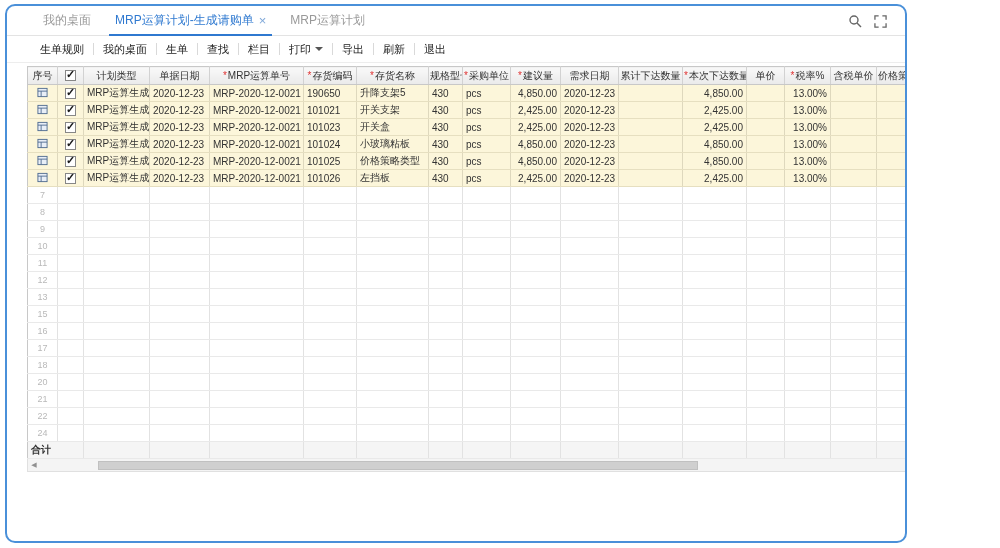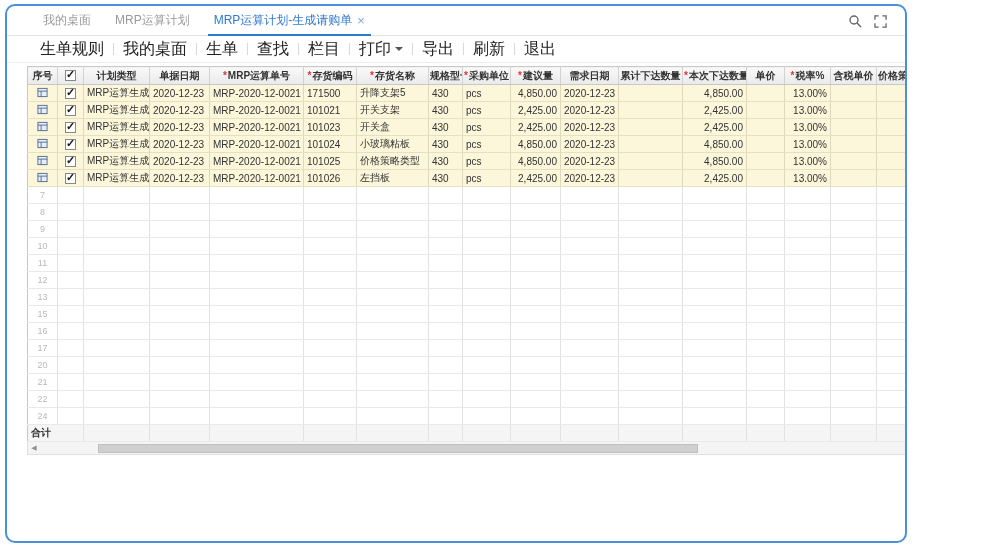--- a/index.html
+++ b/index.html
@@ -7,27 +7,27 @@
 body{background:#fff;font-family:"Liberation Sans",sans-serif;position:relative;overflow:hidden}
 .window{position:absolute;left:5px;top:4px;width:902px;height:539px;border:2px solid #4a90d9;border-radius:10px;background:#fff;overflow:hidden}
 .tabbar{height:30px;display:flex;align-items:stretch;padding-left:24px;border-bottom:1px solid #e3e3e3;position:relative}
 .tabs-box{display:flex}
 .tab{display:flex;align-items:center;padding:0 12px;font-size:12px;color:#999;cursor:pointer;position:relative;white-space:nowrap}
 .tab.active{color:#2f79d0}
 .tab.active::after{content:"";position:absolute;left:6px;right:6px;bottom:-1px;height:2px;background:#2f79d0}
 .tab-close{color:#7fa8d9;font-size:13px;margin-left:5px}
 .tabbar-icons{position:absolute;right:18px;top:8px;display:flex;gap:12px;align-items:center}
 .tabbar-icons span{display:inline-flex;cursor:pointer}
-.toolbar{height:27px;display:flex;align-items:center;padding:0 24px;border-bottom:1px solid #ededed;font-size:16px;color:#222}
+.toolbar{height:27px;display:flex;align-items:center;padding:0 24px;border-bottom:1px solid #ededed;font-size:11px;color:#222}
 .tb-item{padding:0 9px;cursor:pointer;display:inline-flex;align-items:center;white-space:nowrap}
 .tb-sep{width:1px;height:12px;background:#d9d9d9}
 .caret{width:0;height:0;border-left:4px solid transparent;border-right:4px solid transparent;border-top:4px solid #555;margin-left:4px}
 .grid-wrap{position:relative;padding:3px 0 0 20px}
 table{border-collapse:collapse;table-layout:fixed;width:947px;font-size:10px;color:#333;border:1px solid #c8c8c8}
-th{height:18px;background:linear-gradient(#f9f9f9,#eaeaea);border-right:1px solid #d2d2d2;border-bottom:1px solid #c8c8c8;font-weight:bold;white-space:nowrap;overflow:hidden;padding:0 1px;color:#333}
+th{height:18px;background:linear-gradient(#f9f9f9,#eaeaea);border-right:1px solid #d2d2d2;border-bottom:1px solid #c8c8c8;font-weight:normal;white-space:nowrap;overflow:hidden;padding:0 1px;color:#333}
 td{height:17px;border-right:1px solid #e2e2e2;border-bottom:1px solid #e9e9e9;white-space:nowrap;overflow:hidden;padding:0 3px;background:#fff}
 tr.data td{background:#fcf6da;border-bottom:1px solid #e6dfc0;border-right:1px solid #ded8bd}
 td.al{text-align:left}td.ar{text-align:right}td.ac{text-align:center}
 .rn{color:#b9b9b9;font-size:9px;display:block;text-align:center}
 tfoot td{background:#f5f5f5;border-top:1px solid #bdbdbd;font-weight:bold;height:17px}
 .req{color:#e03131;margin-right:1px}
 .cb{display:inline-block;width:11px;height:11px;border:1px solid #878787;background:#fff;position:relative;vertical-align:-2px}
 .cb.checked::after{content:"✓";position:absolute;left:0;top:-3px;font-size:11px;font-weight:bold;color:#1a1a1a}
 .cb.flag{background:#e9e9e9;border-color:#adadad}
 .vscroll{position:absolute;top:3px;left:967px;width:10px;height:443px;background:#f4f4f4;border:1px solid #e0e0e0}
@@ -42,26 +42,26 @@
 </head>
 <body>
 
 <div class="window">
 
   <div class="tabbar">
     <div class="tabs-box" id="tabs">
         <div class="tab">
           <span>我的桌面</span>
         </div>
-        <div class="tab">
-          <span>MRP运算计划</span>
-        </div>
         <div class="tab active">
           <span>MRP运算计划-生成请购单</span>
           <span class="tab-close">×</span>
+        </div>
+        <div class="tab">
+          <span>MRP运算计划</span>
         </div>
       </div>
     <div class="tabbar-icons">
       <span>
         <svg width="14" height="14" viewBox="0 0 14 14">
             <circle cx="6" cy="6" r="4" fill="none" stroke="#666" stroke-width="1.4"></circle>
             <line x1="9" y1="9" x2="13" y2="13" stroke="#666" stroke-width="1.4"></line>
           </svg>
       </span>
       <span>
@@ -143,21 +143,21 @@
           <tr class="data">
             <td class="ac"><span><svg width="11" height="11" viewBox="0 0 12 12">
                   <rect x="1" y="1.5" width="10" height="9" fill="#e8eef7" stroke="#4f6b8f"></rect>
                   <line x1="1" y1="4.5" x2="11" y2="4.5" stroke="#4f6b8f"></line>
                   <line x1="4.5" y1="4.5" x2="4.5" y2="10.5" stroke="#4f6b8f"></line>
                 </svg></span></td>
             <td class="ac"><span class="cb checked"></span></td>
             <td class="al">MRP运算生成</td>
             <td class="al">2020-12-23</td>
             <td class="al">MRP-2020-12-0021</td>
-            <td class="al">171500</td>
+            <td class="al">190650</td>
             <td class="al">升降支架5</td>
             <td class="al">430</td>
             <td class="al">pcs</td>
             <td class="ar">4,850.00</td>
             <td class="al">2020-12-23</td>
             <td class="ar"></td>
             <td class="ar">4,850.00</td>
             <td class="ar"></td>
             <td class="ar">13.00%</td>
             <td class="ar"></td>
@@ -478,20 +478,42 @@
             <td class="ar"></td>
             <td class="ar"></td>
             <td class="ar"></td>
             <td class="ar"></td>
             <td class="al"></td>
             <td class="ac"></td>
           </tr>
           <tr>
             <td class="ac">
               <span class="rn">17</span>
+            </td>
+            <td class="ac"></td>
+            <td class="al"></td>
+            <td class="al"></td>
+            <td class="al"></td>
+            <td class="al"></td>
+            <td class="al"></td>
+            <td class="al"></td>
+            <td class="al"></td>
+            <td class="ar"></td>
+            <td class="al"></td>
+            <td class="ar"></td>
+            <td class="ar"></td>
+            <td class="ar"></td>
+            <td class="ar"></td>
+            <td class="ar"></td>
+            <td class="al"></td>
+            <td class="ac"></td>
+          </tr>
+          <tr>
+            <td class="ac">
+              <span class="rn">18</span>
             </td>
             <td class="ac"></td>
             <td class="al"></td>
             <td class="al"></td>
             <td class="al"></td>
             <td class="al"></td>
             <td class="al"></td>
             <td class="al"></td>
             <td class="al"></td>
             <td class="ar"></td>

